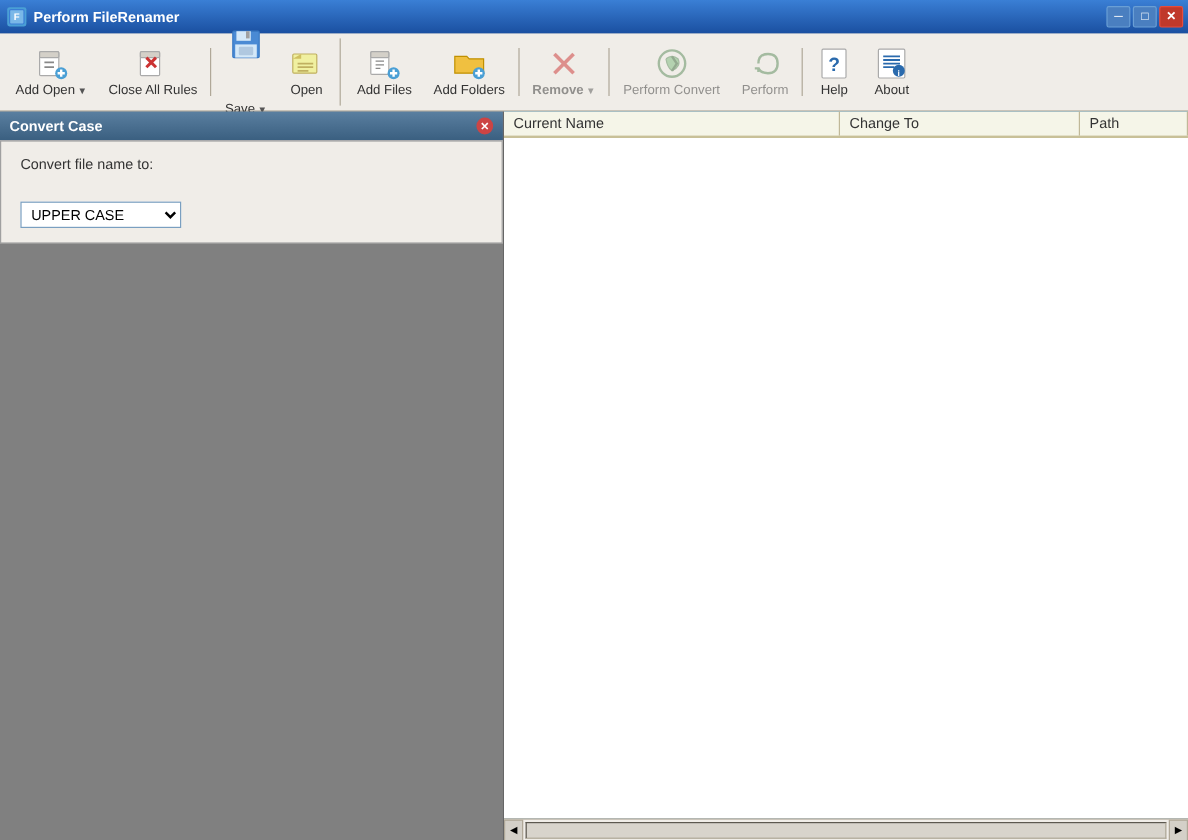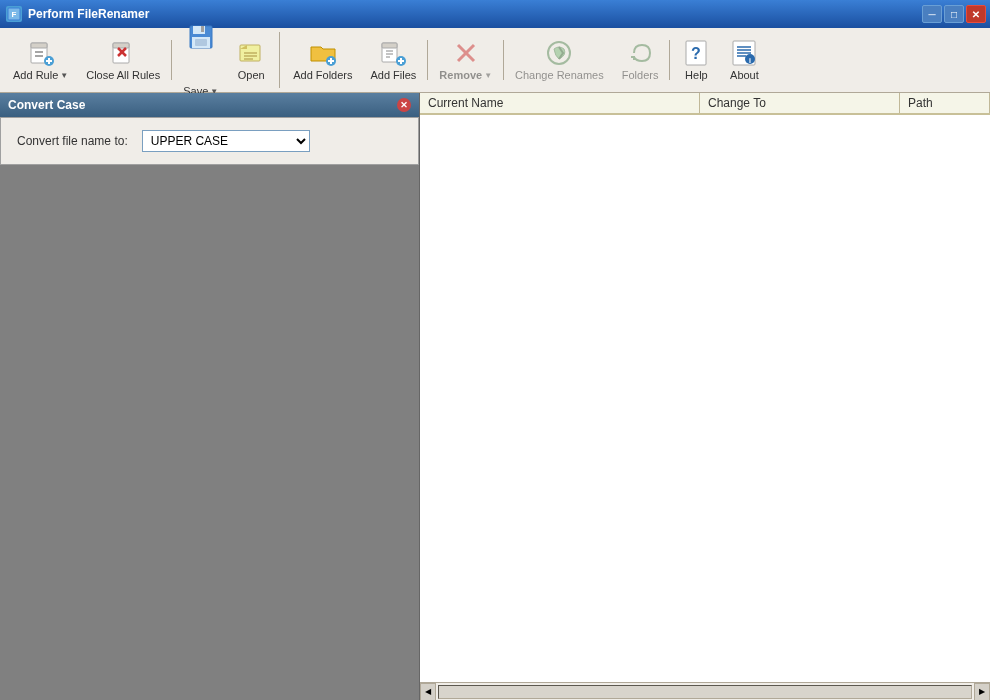--- a/index.html
+++ b/index.html
@@ -172,30 +172,30 @@
       font-size: 9px;
       color: white;
     }
     .widget-body {
       background: #f0ede8;
       padding: 12px 16px;
       border: 1px solid #a0a0a0;
     }
     .widget-row {
       display: flex;
-      align-items: center;
-      gap: 14px;
+      gap: 24px;
+      flex-direction: column;
     }
     .widget-row label {
       font-size: 12px;
       color: #333;
       white-space: nowrap;
     }
     .widget-select {
-      width: 168px;
+      width: 134px;
       height: 22px;
       font-size: 12px;
       border: 1px solid #7a9fc0;
       background: white;
       padding: 0 4px;
       cursor: pointer;
       appearance: auto;
     }
     .left-panel-empty {
       flex: 1;
@@ -298,21 +298,21 @@
           <rect x="4" y="4" width="16" height="20" rx="1" fill="white" stroke="#aaa" stroke-width="1"></rect>
           <rect x="4" y="4" width="16" height="5" rx="1" fill="#d4d0c8" stroke="#aaa" stroke-width="1"></rect>
           <line x1="8" y1="13" x2="16" y2="13" stroke="#888" stroke-width="1.5"></line>
           <line x1="8" y1="17" x2="16" y2="17" stroke="#888" stroke-width="1.5"></line>
           <circle cx="22" cy="22" r="5" fill="#4a9fd5"></circle>
           <line x1="22" y1="19" x2="22" y2="25" stroke="white" stroke-width="2"></line>
           <line x1="19" y1="22" x2="25" y2="22" stroke="white" stroke-width="2"></line>
         </svg>
       </div>
       <div style="display:flex;align-items:center;">
-        <span class="toolbar-btn-label">Add Rule</span>
+        <span class="toolbar-btn-label">Add Open</span>
         <span class="dropdown-arrow">▼</span>
       </div>
     </div>
 
     <div class="toolbar-btn">
       <div class="toolbar-icon">
         <svg width="28" height="28" viewBox="0 0 28 28">
           <rect x="4" y="4" width="16" height="20" rx="1" fill="white" stroke="#aaa" stroke-width="1"></rect>
           <rect x="4" y="4" width="16" height="5" rx="1" fill="#d4d0c8" stroke="#aaa" stroke-width="1"></rect>
           <line x1="9" y1="9" x2="17" y2="17" stroke="#cc3333" stroke-width="2.5"></line>
@@ -349,49 +349,49 @@
           <line x1="7" y1="17" x2="20" y2="17" stroke="#c0b060" stroke-width="1.5"></line>
           <line x1="7" y1="20" x2="16" y2="20" stroke="#c0b060" stroke-width="1.5"></line>
         </svg>
       </div>
       <span class="toolbar-btn-label">Open</span>
     </div>
 
   </div>
 
   <div class="toolbar-right">
-
-    <div class="toolbar-btn">
-      <div class="toolbar-icon">
-        <svg width="28" height="28" viewBox="0 0 28 28">
-          <path d="M2,8 L2,22 L26,22 L26,10 L14,10 L12,8 Z" fill="#f0c040" stroke="#c09000" stroke-width="1"></path>
-          <circle cx="22" cy="22" r="5" fill="#4a9fd5"></circle>
-          <line x1="22" y1="19" x2="22" y2="25" stroke="white" stroke-width="2"></line>
-          <line x1="19" y1="22" x2="25" y2="22" stroke="white" stroke-width="2"></line>
-        </svg>
-      </div>
-      <span class="toolbar-btn-label">Add Folders</span>
-    </div>
 
     <div class="toolbar-btn">
       <div class="toolbar-icon">
         <svg width="28" height="28" viewBox="0 0 28 28">
           <rect x="3" y="4" width="15" height="19" rx="1" fill="white" stroke="#aaa" stroke-width="1"></rect>
           <rect x="3" y="4" width="15" height="5" rx="1" fill="#d4d0c8" stroke="#aaa" stroke-width="1"></rect>
           <line x1="7" y1="12" x2="14" y2="12" stroke="#888" stroke-width="1"></line>
           <line x1="7" y1="15" x2="14" y2="15" stroke="#888" stroke-width="1"></line>
           <line x1="7" y1="18" x2="11" y2="18" stroke="#888" stroke-width="1"></line>
           <circle cx="22" cy="22" r="5" fill="#4a9fd5"></circle>
           <line x1="22" y1="19" x2="22" y2="25" stroke="white" stroke-width="2"></line>
           <line x1="19" y1="22" x2="25" y2="22" stroke="white" stroke-width="2"></line>
         </svg>
       </div>
       <span class="toolbar-btn-label">Add Files</span>
     </div>
 
+    <div class="toolbar-btn">
+      <div class="toolbar-icon">
+        <svg width="28" height="28" viewBox="0 0 28 28">
+          <path d="M2,8 L2,22 L26,22 L26,10 L14,10 L12,8 Z" fill="#f0c040" stroke="#c09000" stroke-width="1"></path>
+          <circle cx="22" cy="22" r="5" fill="#4a9fd5"></circle>
+          <line x1="22" y1="19" x2="22" y2="25" stroke="white" stroke-width="2"></line>
+          <line x1="19" y1="22" x2="25" y2="22" stroke="white" stroke-width="2"></line>
+        </svg>
+      </div>
+      <span class="toolbar-btn-label">Add Folders</span>
+    </div>
+
     <div class="toolbar-sep"></div>
 
     <div class="toolbar-btn disabled">
       <div class="toolbar-icon">
         <svg width="28" height="28" viewBox="0 0 28 28">
           <line x1="6" y1="6" x2="22" y2="22" stroke="#cc3333" stroke-width="3"></line>
           <line x1="22" y1="6" x2="6" y2="22" stroke="#cc3333" stroke-width="3"></line>
         </svg>
       </div>
       <div style="display:flex;align-items:center;font-weight:bold;">
@@ -403,31 +403,31 @@
     <div class="toolbar-sep"></div>
 
     <div class="toolbar-btn disabled">
       <div class="toolbar-icon">
         <svg width="28" height="28" viewBox="0 0 28 28">
           <circle cx="14" cy="14" r="11" fill="none" stroke="#5a8a5a" stroke-width="2"></circle>
           <path d="M9,10 Q14,6 19,10 Q22,16 14,20 Q10,17 9,10" fill="#7ab87a" stroke="#5a8a5a" stroke-width="1"></path>
           <polyline points="14,8 18,14 14,20" fill="none" stroke="#3a6a3a" stroke-width="2"></polyline>
         </svg>
       </div>
-      <span class="toolbar-btn-label">Change Renames</span>
+      <span class="toolbar-btn-label">Perform Convert</span>
     </div>
 
     <div class="toolbar-btn disabled">
       <div class="toolbar-icon">
         <svg width="28" height="28" viewBox="0 0 28 28">
           <path d="M8,14 Q8,6 16,6 Q24,6 24,14 Q24,22 16,22 Q10,22 8,18" fill="none" stroke="#5a8a5a" stroke-width="2"></path>
           <polyline points="5,18 8,18 8,21" fill="none" stroke="#5a8a5a" stroke-width="2"></polyline>
         </svg>
       </div>
-      <span class="toolbar-btn-label">Folders</span>
+      <span class="toolbar-btn-label">Perform</span>
     </div>
 
     <div class="toolbar-sep"></div>
 
     <div class="toolbar-btn">
       <div class="toolbar-icon">
         <svg width="28" height="28" viewBox="0 0 28 28">
           <rect x="4" y="2" width="20" height="24" rx="1" fill="white" stroke="#aaa" stroke-width="1"></rect>
           <text x="14" y="20" text-anchor="middle" font-size="16" fill="#2a6aad" font-weight="bold">?</text>
         </svg>

